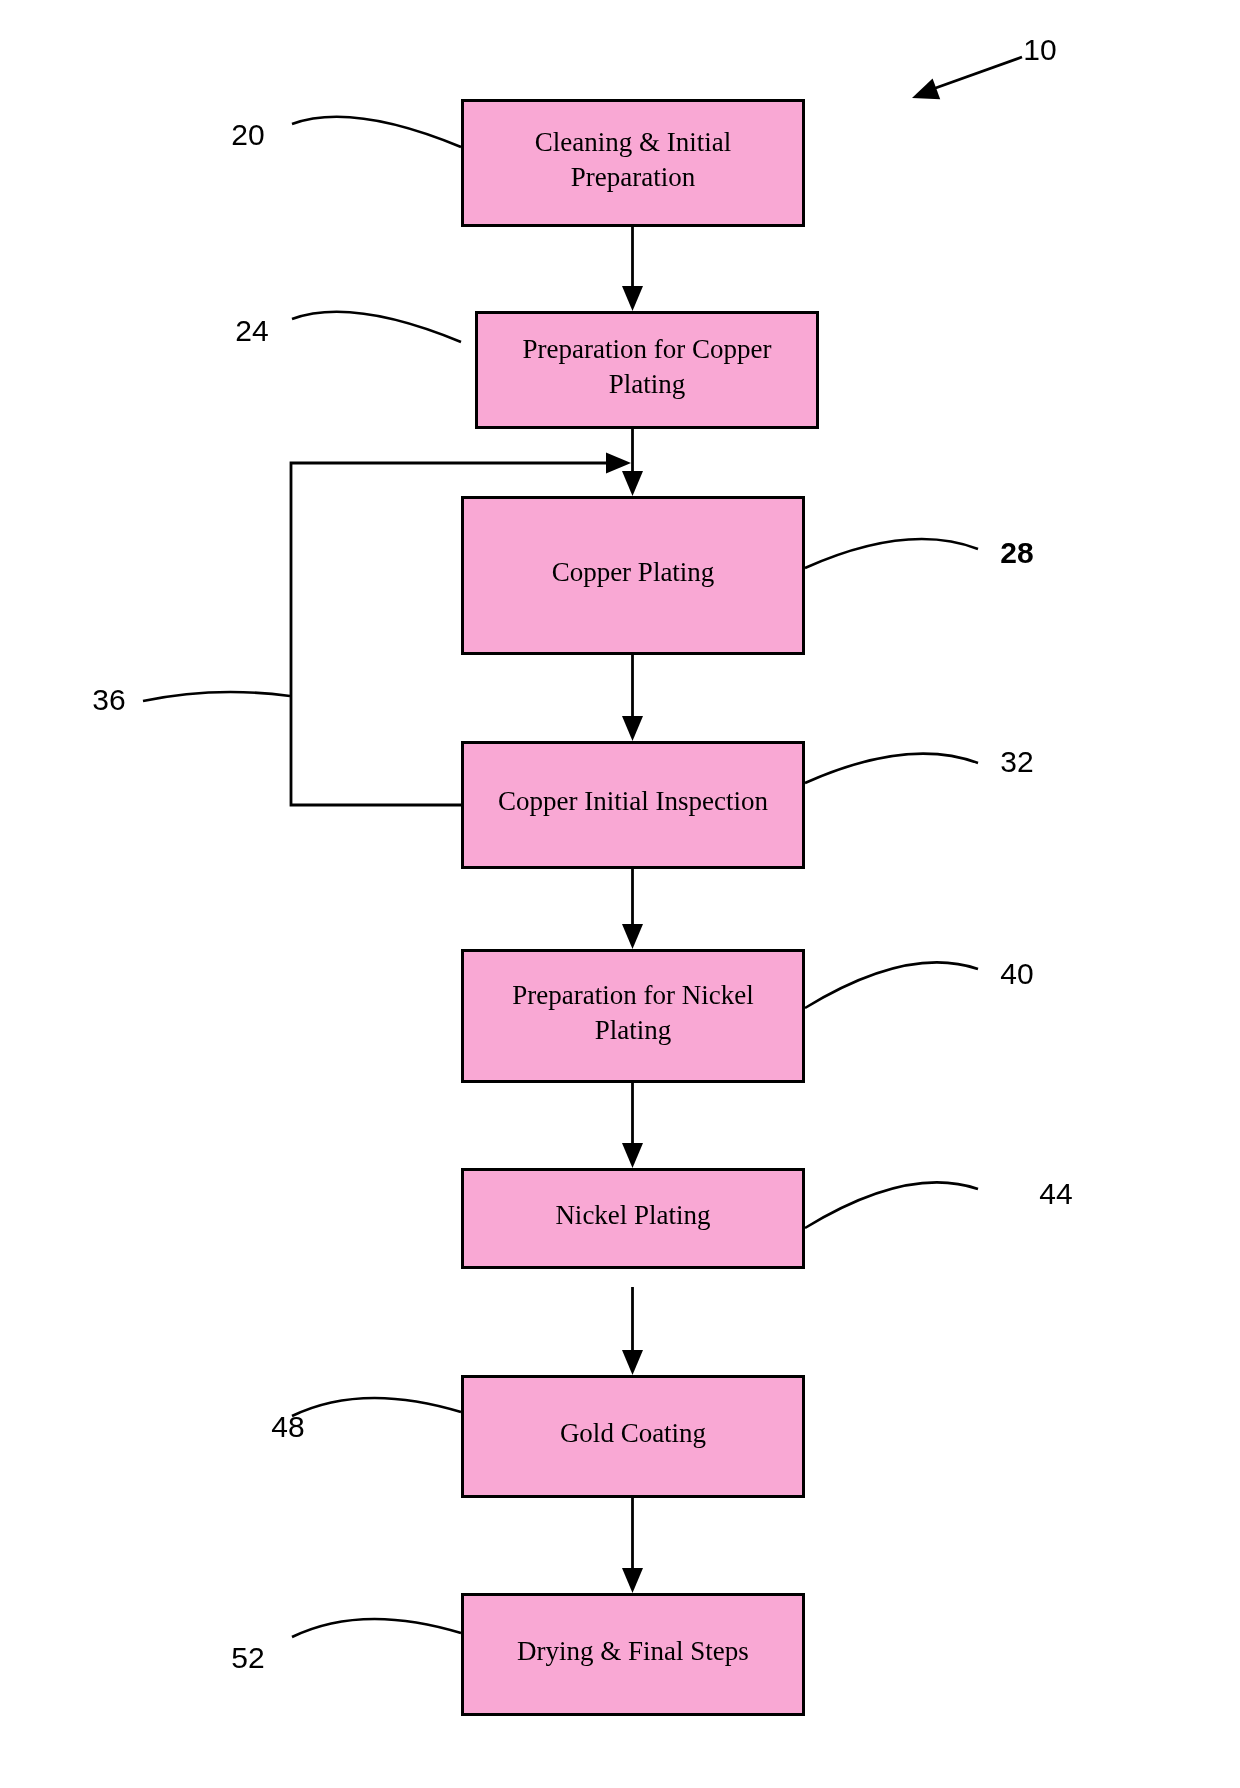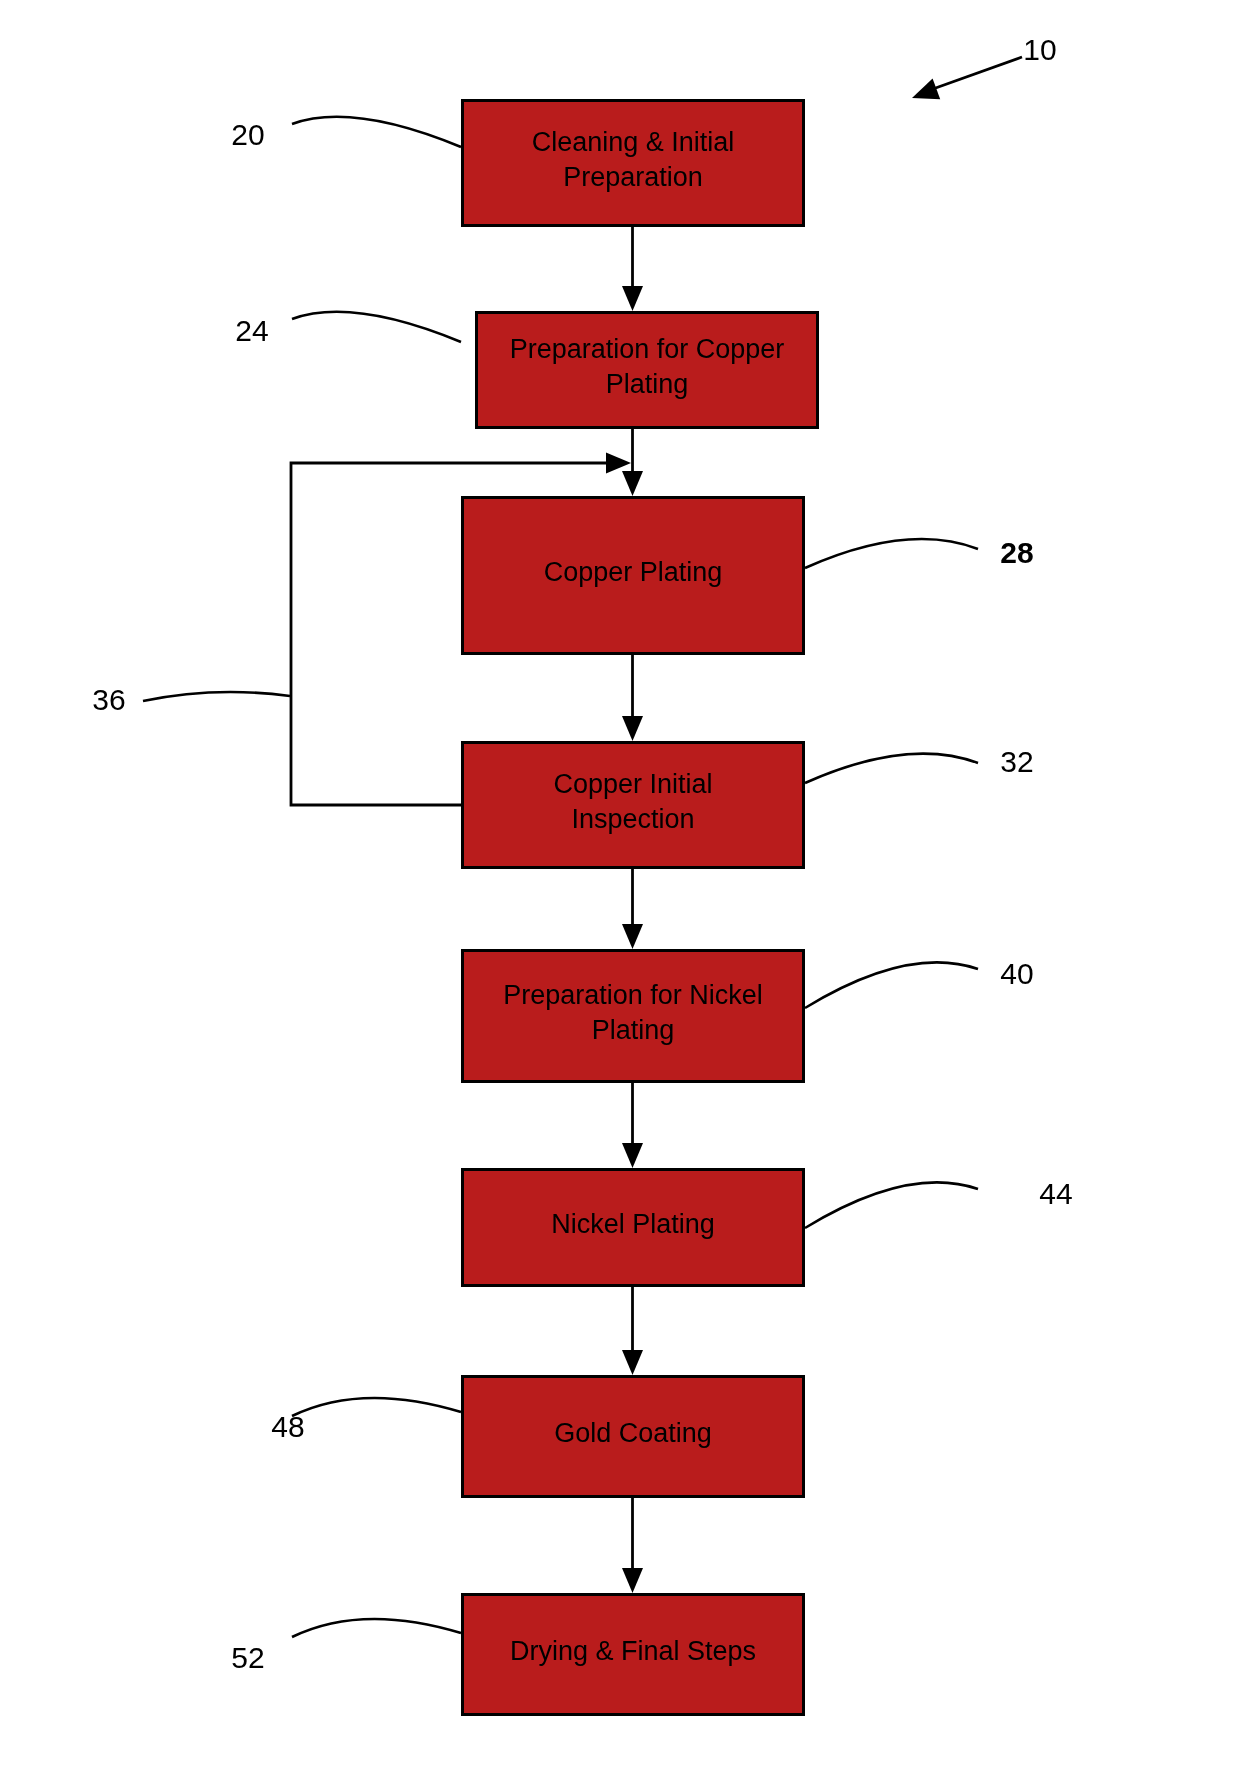--- a/index.html
+++ b/index.html
@@ -21,28 +21,29 @@
     left: 0; top: 0;
     width: 1240px;
     height: 1788px;
   }
   .flow-box {
     position: absolute;
     left: 461px;
     width: 344px;
     box-sizing: border-box;
     border: 3px solid #000000;
-    background: #b91c1c;
+    background: #f9a8d4;
     display: flex;
     align-items: center;
     justify-content: center;
     text-align: center;
     padding: 0 28px 6px 28px;
     font-size: 27px;
     line-height: 1.3;
+    font-family: Liberation Serif, serif;
   }
   .ref-label {
     position: absolute;
     transform: translate(-50%, -50%);
     font-size: 30px;
     line-height: 1;
     white-space: nowrap;
   }
 </style>
 </head>
@@ -112,21 +113,21 @@
   </div>
   <div class="flow-box" style="top:496px; height:159px;">
     <span>Copper Plating</span>
   </div>
   <div class="flow-box" style="top:741px; height:128px;">
     <span>Copper Initial Inspection</span>
   </div>
   <div class="flow-box" style="top:949px; height:134px;">
     <span>Preparation for Nickel Plating</span>
   </div>
-  <div class="flow-box" style="top:1168px; height:119px;">
+  <div class="flow-box" style="top:1168px; height:101px;">
     <span>Nickel Plating</span>
   </div>
   <div class="flow-box" style="top:1375px; height:123px;">
     <span>Gold Coating</span>
   </div>
   <div class="flow-box" style="top:1593px; height:123px;">
     <span>Drying &amp; Final Steps</span>
   </div>
 
   <div class="ref-label" style="left:1040px; top:50px;">10</div>

